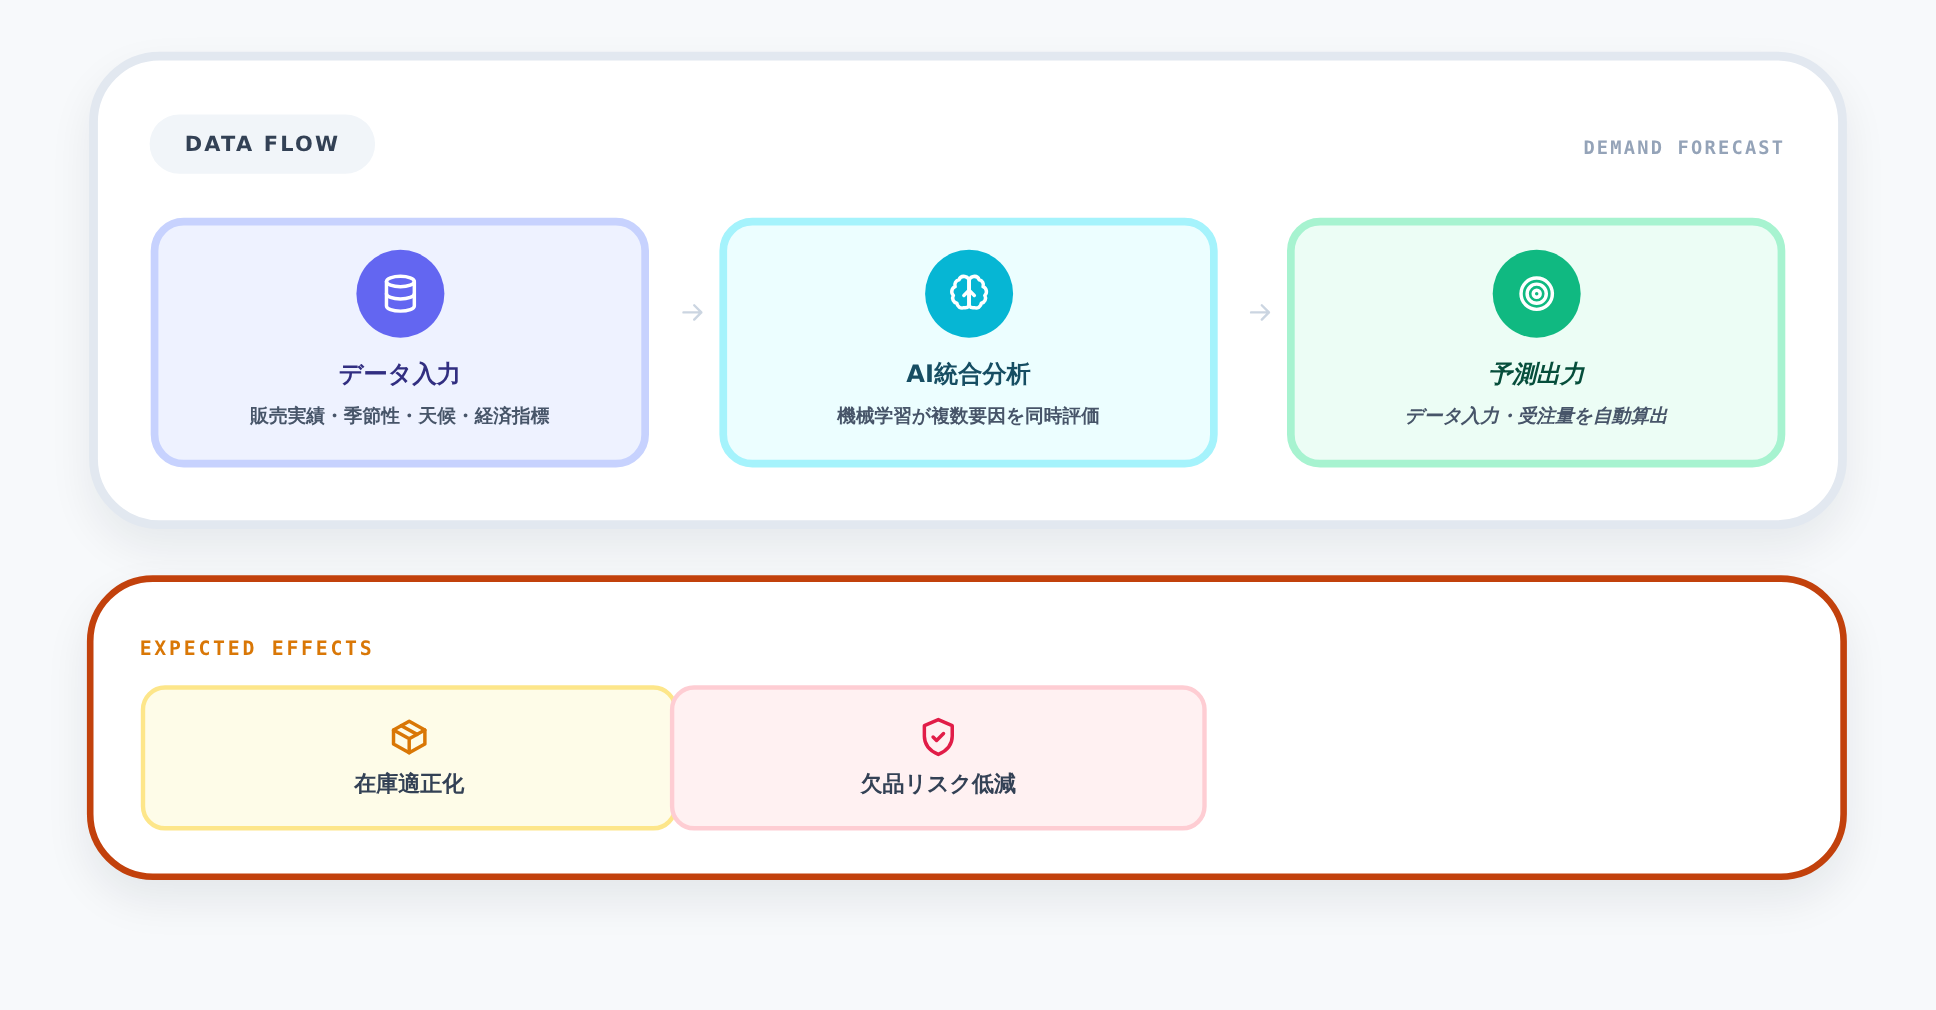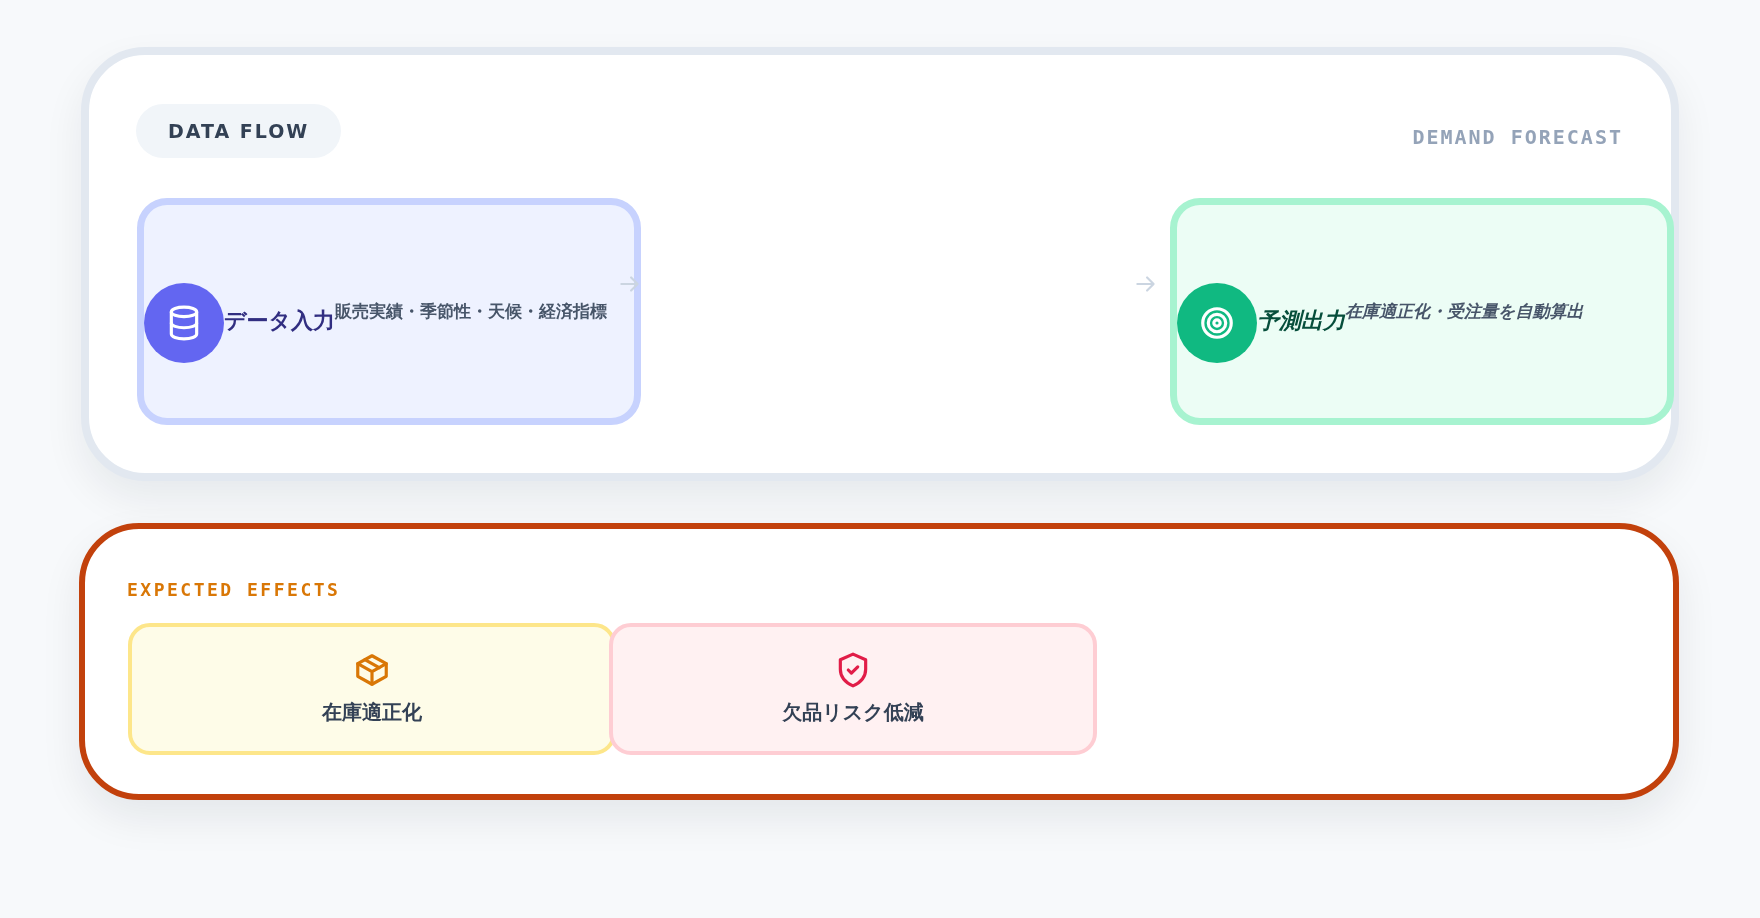--- a/index.html
+++ b/index.html
@@ -31,42 +31,43 @@
     background: #f1f5f9;
     display: flex; align-items: center;
     font-family: "DejaVu Sans", sans-serif;
     font-weight: bold; font-size: 19px; letter-spacing: 2px;
     color: #334155;
   }
   .tag-right {
     position: absolute;
     right: 48px; top: 70px;
     font-family: "DejaVu Sans Mono", "Liberation Mono", monospace;
-    font-size: 20px; letter-spacing: 2px;
+    font-size: 17px; letter-spacing: 2px;
     color: #94a3b8; font-weight: bold;
   }
 
   .flow-card {
     position: absolute;
-    top: 143px; height: 227px; width: 504px;
+    top: 143px; height: 227px; width: 453px;
     border-radius: 30px;
     border: 7px solid;
-    display: flex; align-items: center;
+    display: flex; flex-direction: column; align-items: center;
   }
   .flow-card .circle {
     margin-top: 22px;
     width: 80px; height: 80px; border-radius: 50%;
     display: flex; align-items: center; justify-content: center;
   }
   .flow-card .circle svg { width: 38px; height: 38px; }
   .flow-card .title {
     margin-top: 18px;
     font-weight: bold; font-size: 22px;
   }
   .flow-card .sub {
+    margin-top: 12px;
     font-weight: bold; font-size: 17px; color: #475569;
   }
   .arrow {
     position: absolute; top: 217px;
     width: 28px; height: 24px;
     display: flex; align-items: center; justify-content: center;
   }
 
   .effects-label {
     position: absolute; left: 42px; top: 50px;
@@ -103,37 +104,48 @@
     <div class="title" style="color:#312e81;">データ入力</div>
     <div class="sub">販売実績・季節性・天候・経済指標</div>
   </div>
 
   <div class="arrow" style="left:527px;">
     <svg viewBox="0 0 24 24" width="26" height="26" fill="none" stroke="#cbd5e1" stroke-width="2" stroke-linecap="round" stroke-linejoin="round">
       <path d="M4 12h15M13 6l6 6-6 6"></path>
     </svg>
   </div>
 
+  <div class="flow-card" style="left:565px; background:#ecfeff; border-color:#a5f3fc;">
+    <div class="circle" style="background:#06b6d4;">
+      <svg viewBox="0 0 24 24" fill="none" stroke="#ffffff" stroke-width="2" stroke-linecap="round" stroke-linejoin="round">
+        <path d="M12 5a3 3 0 0 0-5.8-1A3 3 0 0 0 4 8a3 3 0 0 0-1 5 3 3 0 0 0 2 4.5A3 3 0 0 0 9 20a3 3 0 0 0 3-1z"></path>
+        <path d="M12 5a3 3 0 0 1 5.8-1A3 3 0 0 1 20 8a3 3 0 0 1 1 5 3 3 0 0 1-2 4.5A3 3 0 0 1 15 20a3 3 0 0 1-3-1z"></path>
+        <path d="M12 5v14M9 13l3-3 3 3"></path>
+      </svg>
+    </div>
+    <div class="title" style="color:#164e63;">AI統合分析</div>
+    <div class="sub">機械学習が複数要因を同時評価</div>
+  </div>
 
   <div class="arrow" style="left:1043px;">
     <svg viewBox="0 0 24 24" width="26" height="26" fill="none" stroke="#cbd5e1" stroke-width="2" stroke-linecap="round" stroke-linejoin="round">
       <path d="M4 12h15M13 6l6 6-6 6"></path>
     </svg>
   </div>
 
   <div class="flow-card" style="left:1081px; background:#ecfdf5; border-color:#a7f3d0;font-style:italic;">
     <div class="circle" style="background:#10b981;">
       <svg viewBox="0 0 24 24" fill="none" stroke="#ffffff" stroke-width="2" stroke-linecap="round" stroke-linejoin="round">
         <circle cx="12" cy="12" r="9"></circle>
         <circle cx="12" cy="12" r="5.5"></circle>
         <circle cx="12" cy="12" r="2"></circle>
       </svg>
     </div>
     <div class="title" style="color:#064e3b;">予測出力</div>
-    <div class="sub">在庫適正化・受注量を自動算出</div>
+    <div class="sub">データ入力・受注量を自動算出</div>
   </div>
 </div>
 
 <div class="panel panel-effects">
   <div class="effects-label">EXPECTED EFFECTS</div>
 
   <div class="effect-card" style="left:43px; background:#fefce8; border-color:#fde68a;">
     <svg viewBox="0 0 24 24" fill="none" stroke="#d97706" stroke-width="2" stroke-linecap="round" stroke-linejoin="round">
       <path d="M21 8l-9-5-9 5v8l9 5 9-5z"></path>
       <path d="M3 8l9 5 9-5M12 13v8"></path>

